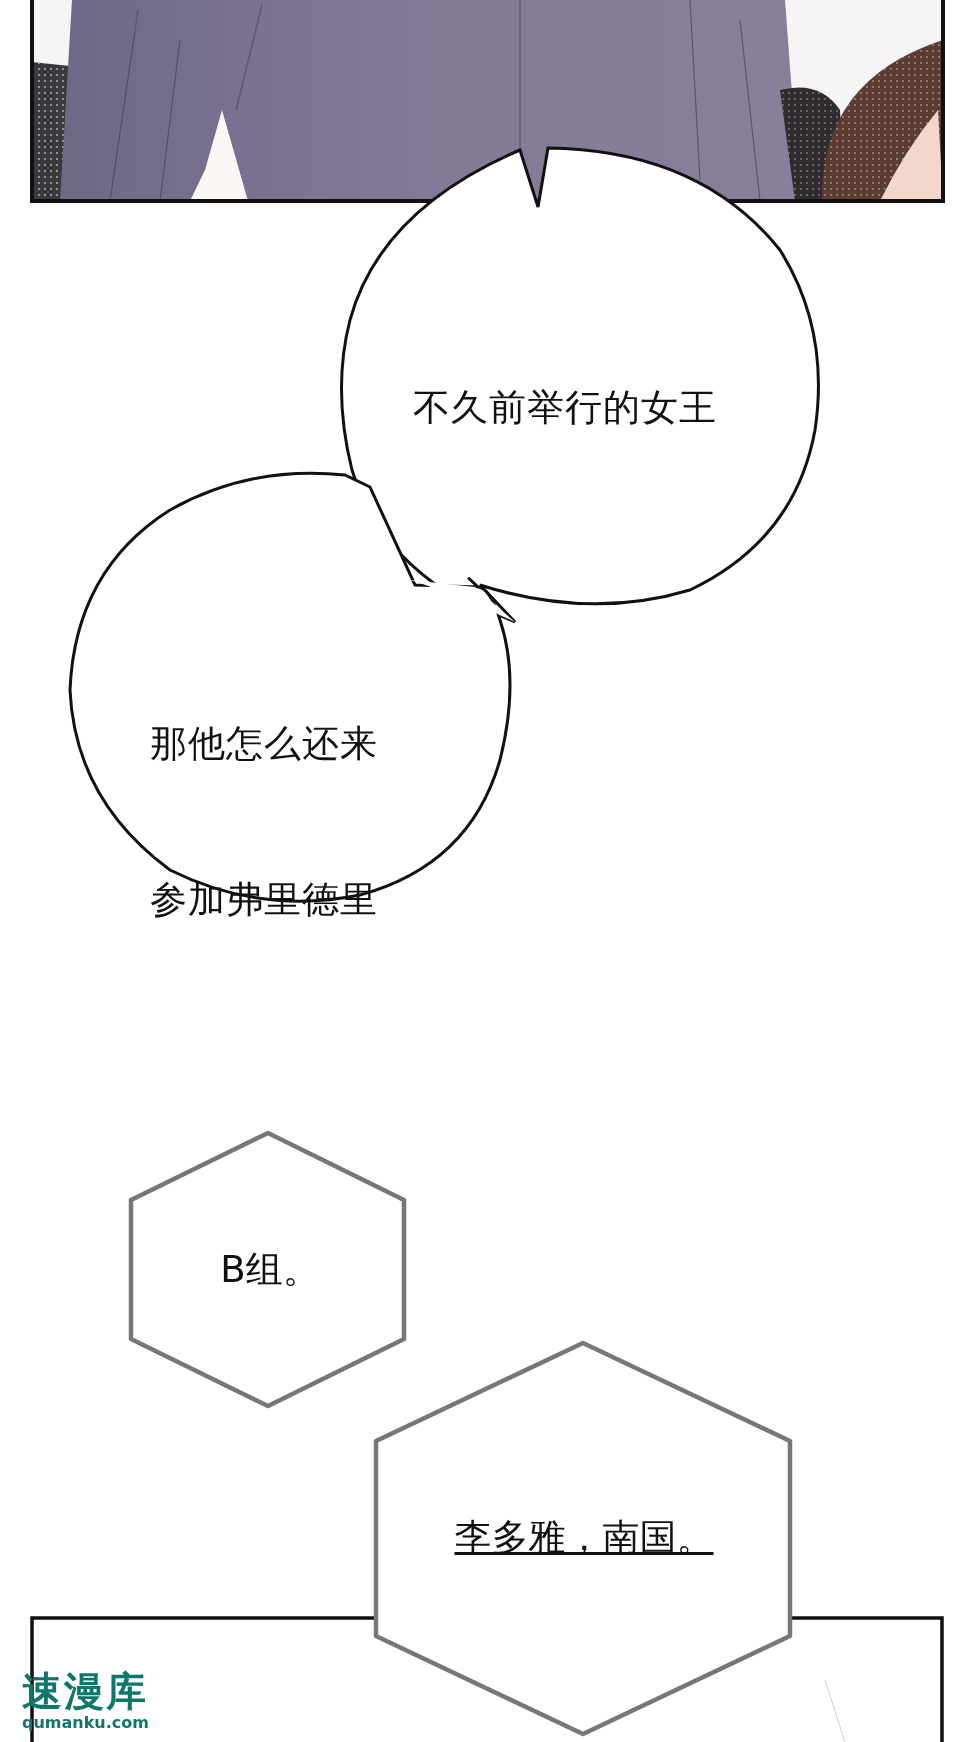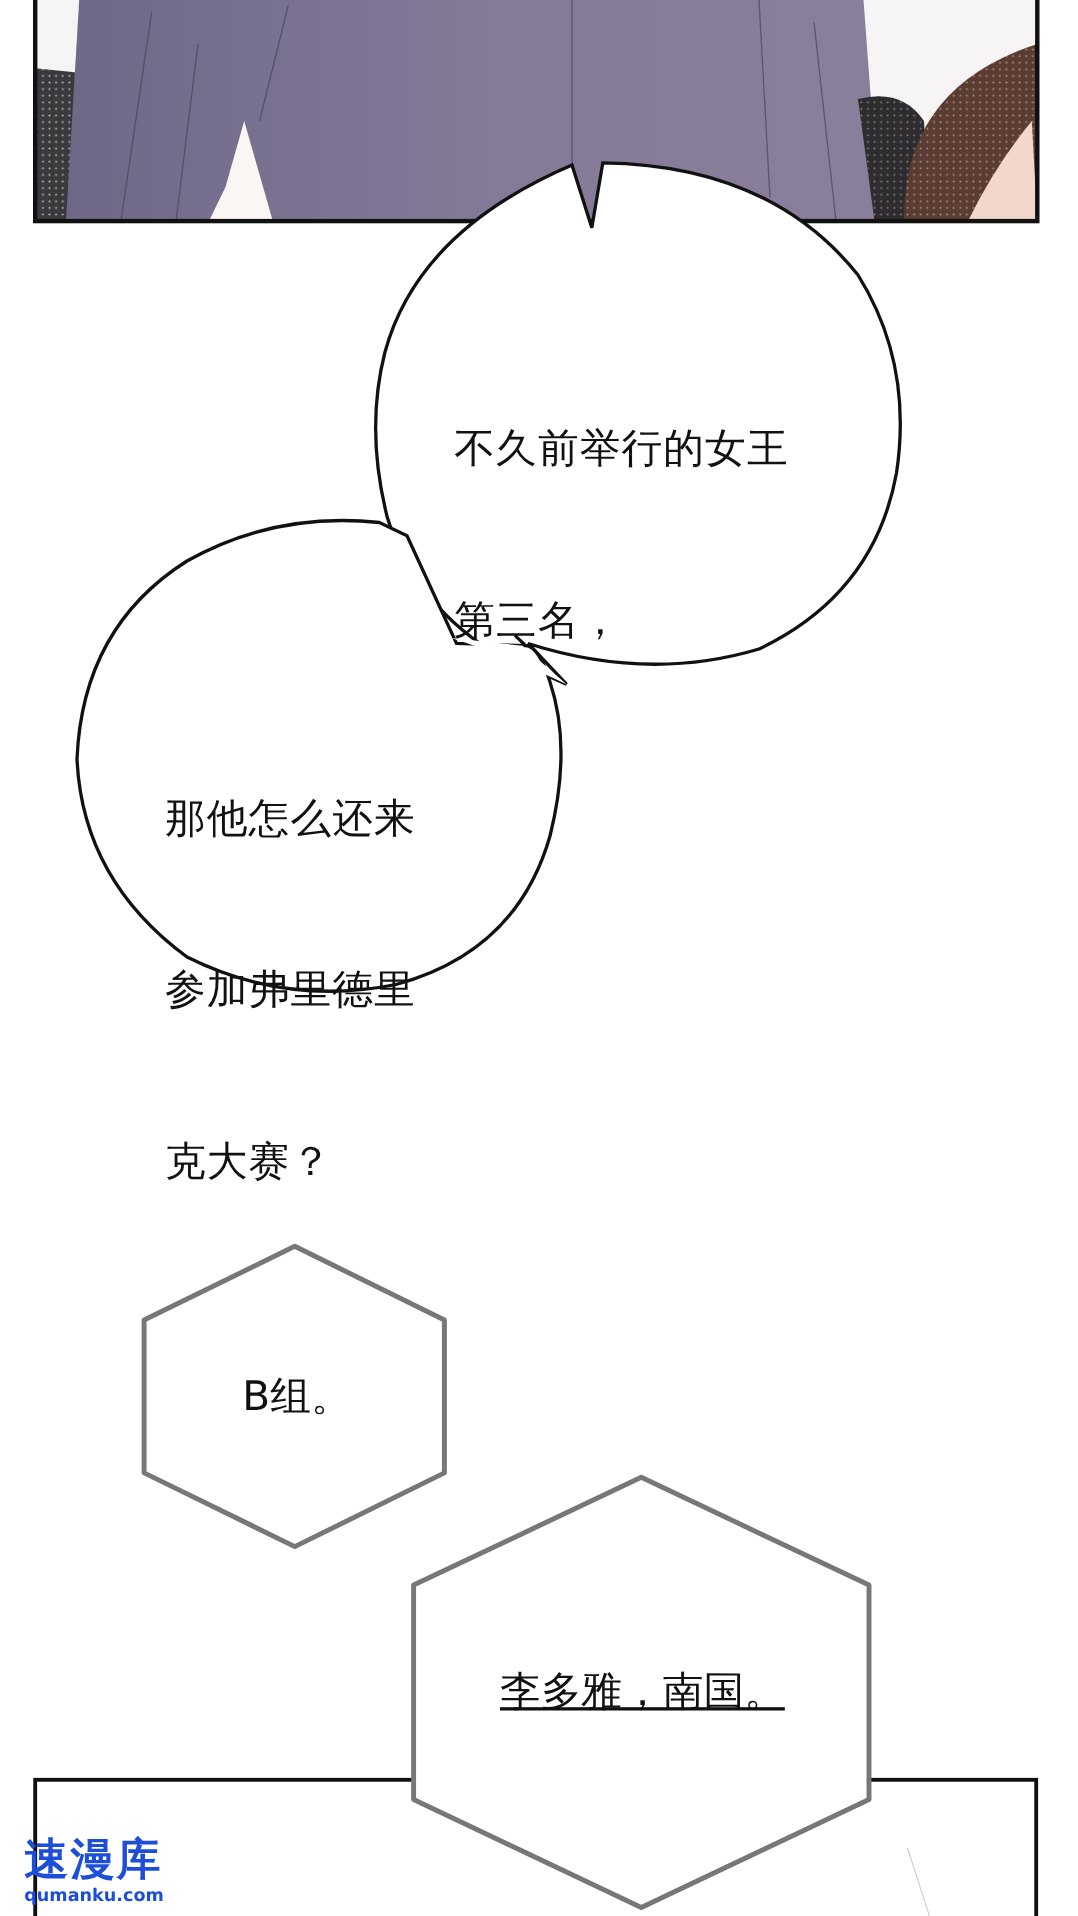--- a/index.html
+++ b/index.html
@@ -1,21 +1,21 @@
 <!DOCTYPE html>
 <html><head>
 <meta charset="utf-8">
 <style>
   html, body { margin:0; padding:0; background:#ffffff; }
   body { width:980px; height:1742px; position:relative; overflow:hidden;
          font-family: "DejaVu Sans", "Liberation Sans", sans-serif; }
   .layer { position:absolute; left:0; top:0; width:980px; height:1742px; }
   .txt { position:absolute; color:#111; font-size:37px; line-height:52px; white-space:pre; letter-spacing:1px; }
   .hex-txt { position:absolute; color:#111; font-size:37px; line-height:44px; white-space:pre; transform:translate(-50%,-50%);text-align:center; }
-  .wm { position:absolute; left:22px; top:1668px; color:#1d4ed8; font-weight:bold; }
+  .wm { position:absolute; left:22px; top:1668px; color:#0f766e; font-weight:bold; }
   .wm-cn { font-size:40px; line-height:46px; letter-spacing:2px; }
   .wm-en { font-size:16px; line-height:18px; }
 </style>
 </head>
 <body>
 
 <svg class="layer" viewBox="0 0 980 1742" width="980" height="1742">
   <defs>
     <linearGradient id="coat" x1="0" y1="0" x2="1" y2="0">
       <stop offset="0" stop-color="#6e6886"></stop>
@@ -55,27 +55,25 @@
            L515 622 L445 591
            Q375 545 352 470 Q332 390 350 320 Q380 210 520 150 L538 207 Z" fill="#ffffff" stroke="#111" stroke-width="3"></path>
 
   <path d="M370 487 L345 475 Q250 465 170 510 Q75 570 70 690 Q75 800 170 870 Q260 915 360 895 Q470 865 500 760 Q520 680 500 620 Q490 588 478 587 Q460 570 478 587 L415 585 Z" fill="#ffffff" stroke="#111" stroke-width="3"></path>
 
   <path d="M410 580 Q450 592 515 622 L475 587 Z" fill="#ffffff"></path>
 </svg>
 
 <div class="txt" style="left:413px; top:278px;">
   <div>不久前举行的女王</div>
-  <div>第三名，</div>
 </div>
 
 <div class="txt" style="left:150px; top:614px;">
   <div>那他怎么还来</div>
   <div>参加弗里德里</div>
-  <div>克大赛？</div>
 </div>
 
 <svg class="layer" viewBox="0 0 980 1742" width="980" height="1742">
   <polygon points="268,1133 404,1200 404,1339 268,1406 131,1339 131,1200" fill="#ffffff" stroke="#777" stroke-width="4.5" stroke-linejoin="round"></polygon>
   <polygon points="583,1343 790,1441 790,1636 583,1734 376,1636 376,1441" fill="#ffffff" stroke="#777" stroke-width="4.5" stroke-linejoin="round"></polygon>
 </svg>
 
 <div class="hex-txt" style="left:270px; top:1270px;">B组。</div>
 <div class="hex-txt" style="left:584px; top:1538px;text-decoration:underline;">李多雅，南国。</div>
 

